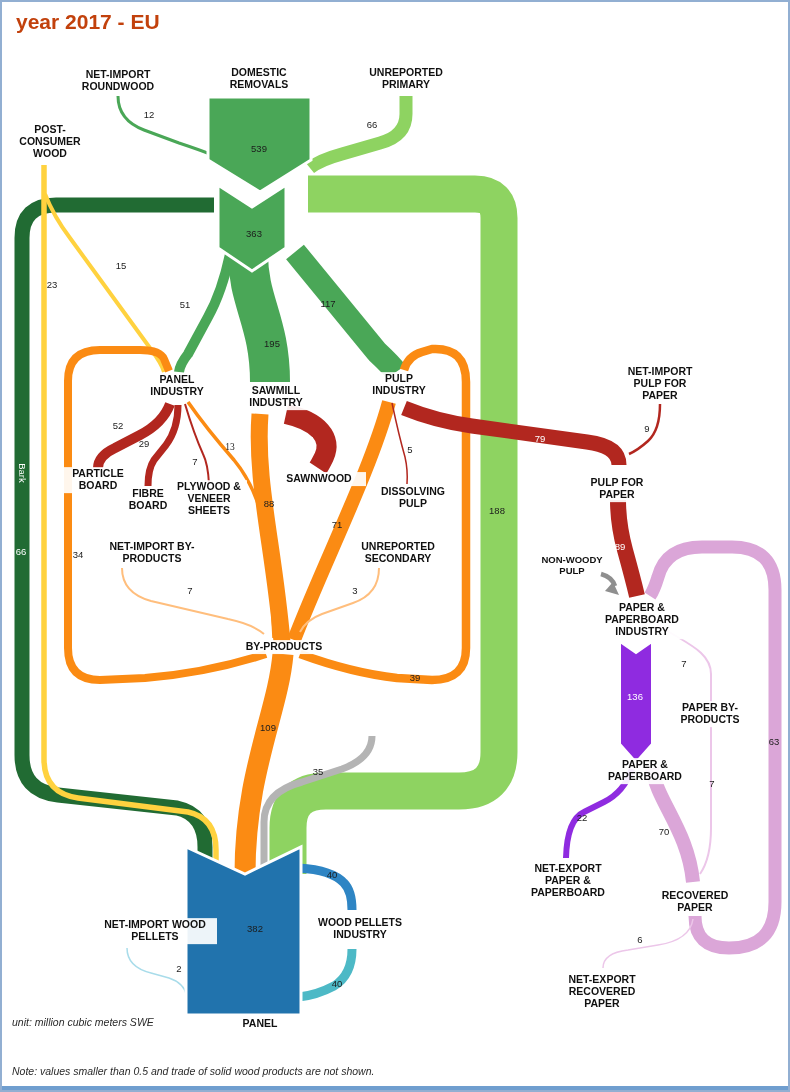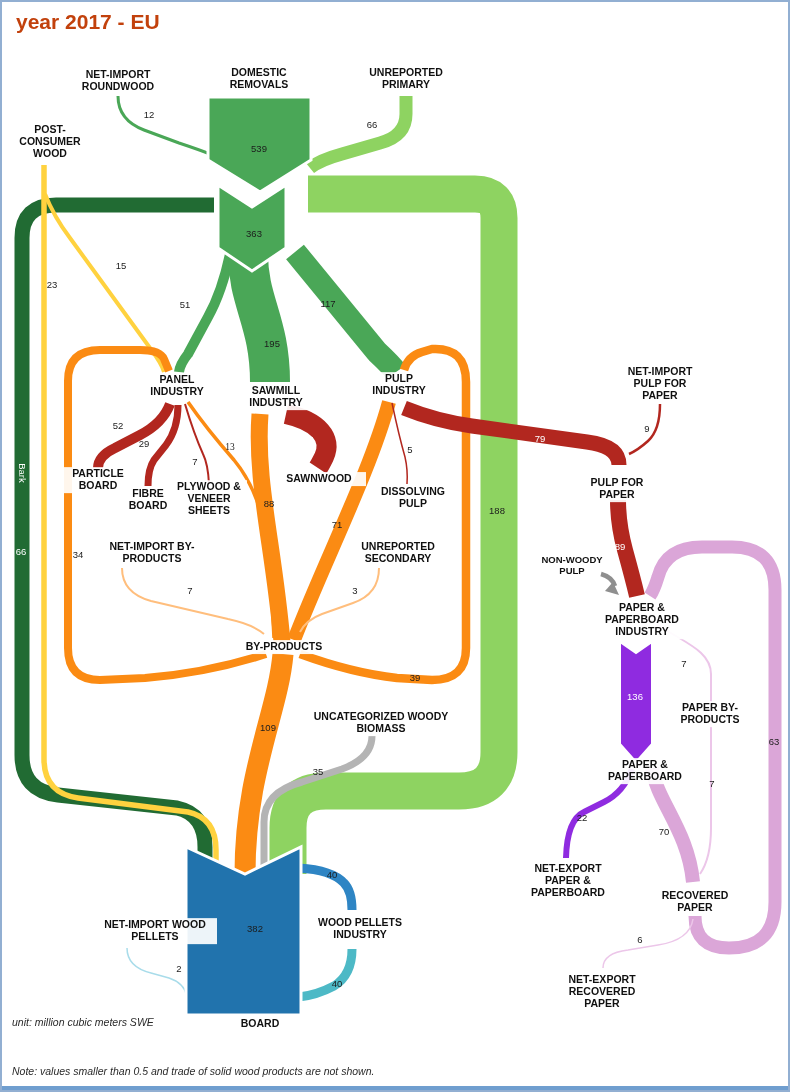--- a/index.html
+++ b/index.html
@@ -139,24 +139,23 @@
   <div class="nl" style="left:282px;top:645px;width:100px;">BY-PRODUCTS</div>
   <div class="nl" style="left:658px;top:382px;width:80px;">NET-IMPORT PULP FOR PAPER</div>
   <div class="nl" style="left:615px;top:487px;width:66px;">PULP FOR PAPER</div>
   <div class="nl sm nobg" style="left:570px;top:564px;width:70px;">NON-WOODY PULP</div>
   <div class="nl" style="left:640px;top:618px;width:96px;">PAPER &amp; PAPERBOARD INDUSTRY</div>
   <div class="nl" style="left:708px;top:712px;width:78px;">PAPER BY- PRODUCTS</div>
   <div class="nl" style="left:643px;top:769px;width:100px;">PAPER &amp; PAPERBOARD</div>
   <div class="nl" style="left:566px;top:879px;width:98px;">NET-EXPORT PAPER &amp; PAPERBOARD</div>
   <div class="nl" style="left:693px;top:900px;width:80px;">RECOVERED PAPER</div>
   <div class="nl" style="left:600px;top:990px;width:86px;">NET-EXPORT RECOVERED PAPER</div>
-  <div class="nl" style="left:379px;top:721px;width:150px;">UNCATEGORIZED WOODY BIOMASS</div>
   <div class="nl" style="left:153px;top:929px;width:120px;">NET-IMPORT WOOD PELLETS</div>
   <div class="nl" style="left:358px;top:927px;width:110px;">WOOD PELLETS INDUSTRY</div>
-  <div class="nl nobg" style="left:258px;top:1022px;width:80px;">BOARD</div>
+  <div class="nl nobg" style="left:258px;top:1022px;width:80px;">PANEL</div>
   <div class="bark" style="left:20px;top:471px;">Bark</div>
 
   <div class="vl" style="left:147px;top:113px;">12</div>
   <div class="vl" style="left:257px;top:126px;margin-top:21px;">539</div>
   <div class="vl" style="left:370px;top:123px;">66</div>
   <div class="vl" style="left:252px;top:232px;">363</div>
   <div class="vl" style="left:50px;top:283px;">23</div>
   <div class="vl" style="left:119px;top:264px;">15</div>
   <div class="vl" style="left:183px;top:303px;">51</div>
   <div class="vl" style="left:270px;top:342px;">195</div>

